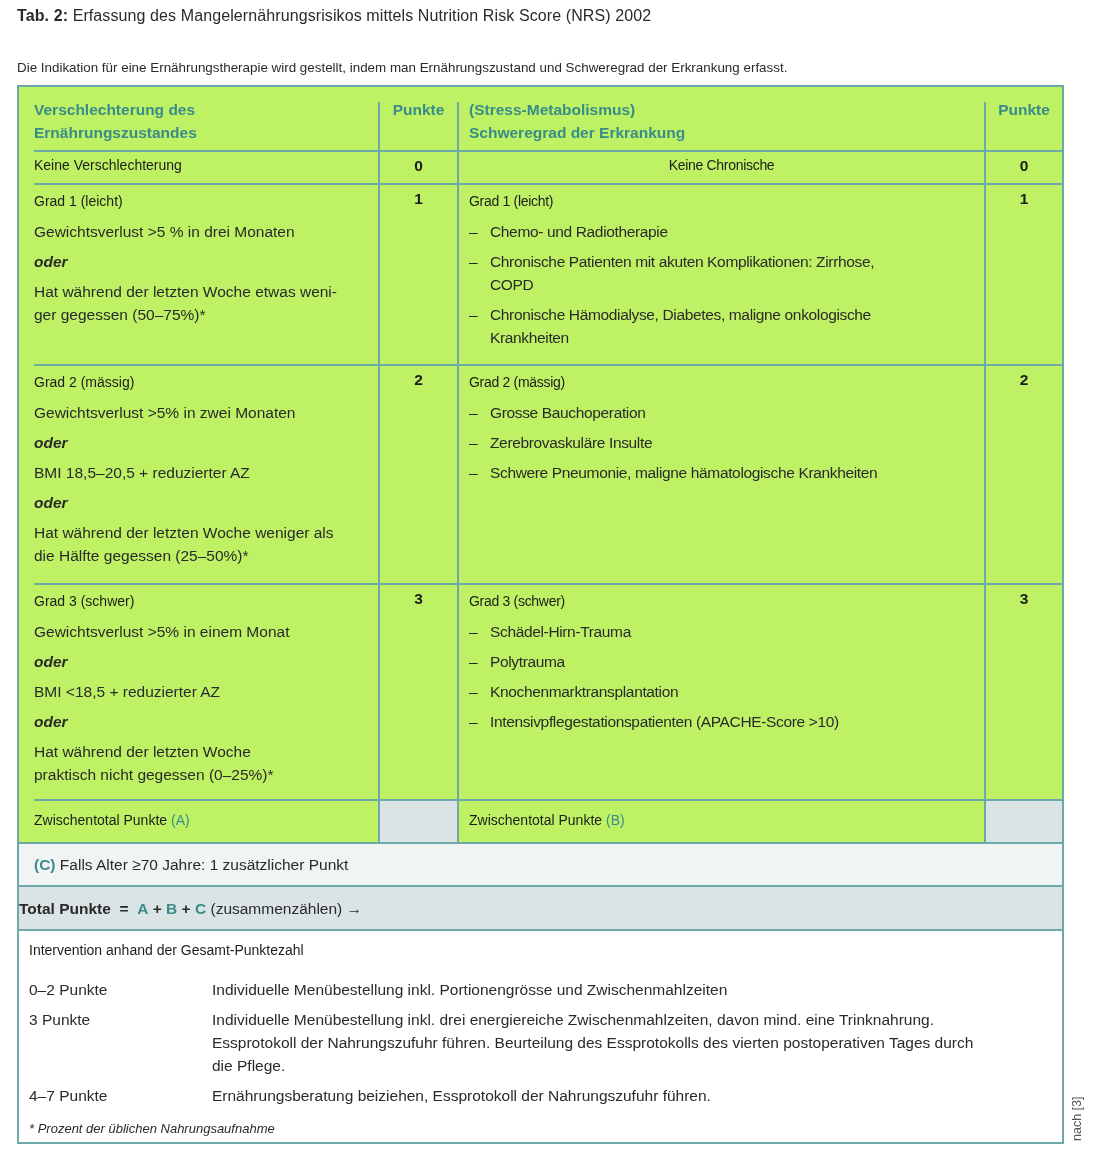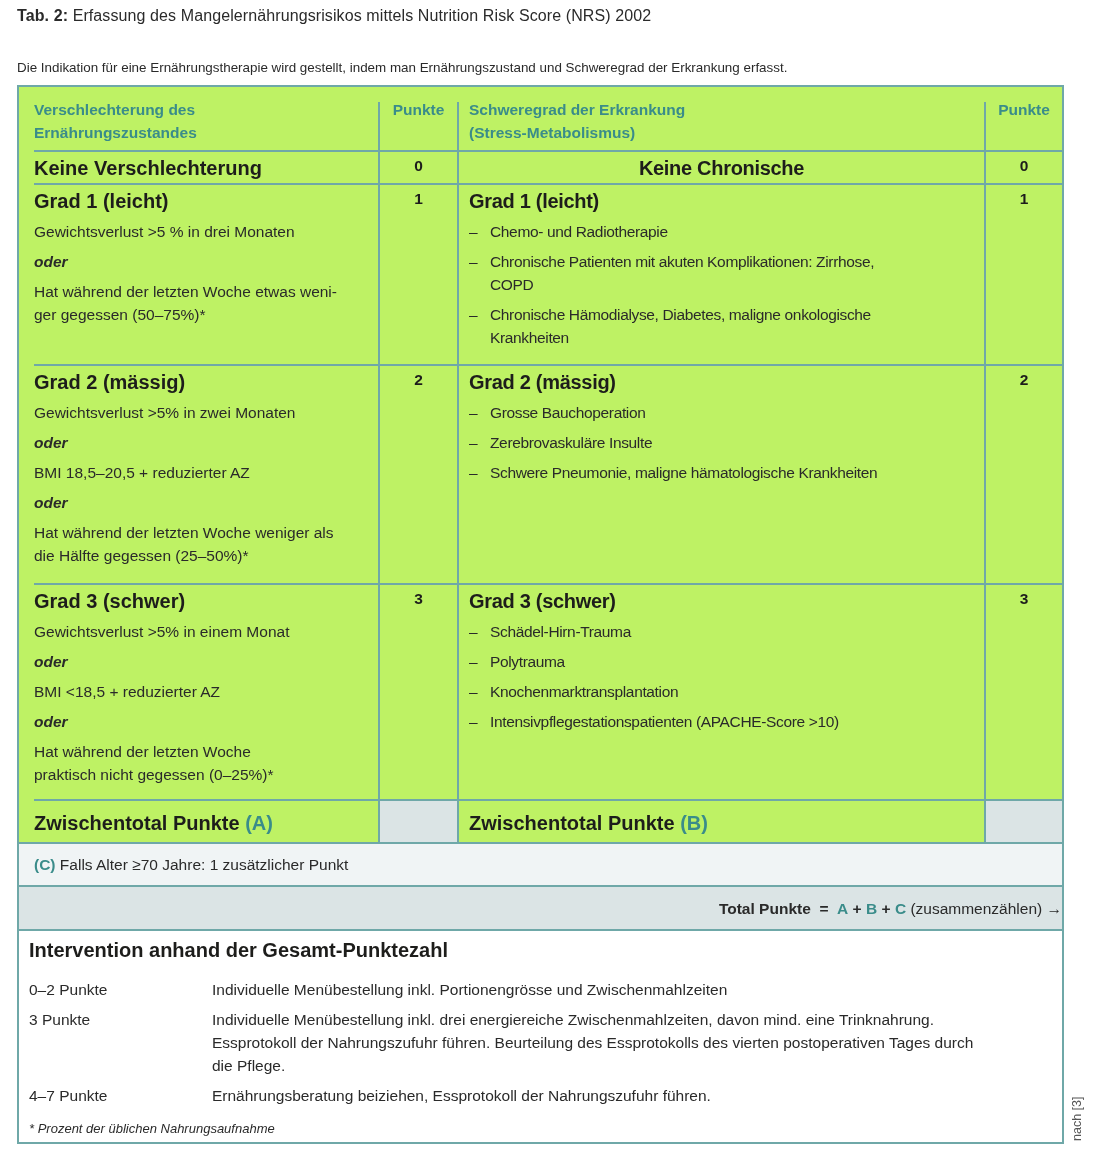--- a/index.html
+++ b/index.html
@@ -10,21 +10,21 @@
   .subtitle { position: absolute; left: 17px; top: 60px; font-size: 13.4px; color: #2a2a2a; }
 
   .tbl { position: absolute; left: 17px; top: 85px; width: 1043px; height: 1055px;
          border: 2px solid #6fa8a8; background: #bef264; box-sizing: content-box; }
   .cell { position: absolute; box-sizing: border-box; }
   .vline { position: absolute; width: 2px; background: #6fa8a8; }
   .hline { position: absolute; height: 2px; background: #6fa8a8; }
 
   .teal { color: #3a8c8a; }
   .hdr { font-weight: bold; color: #3a8c8a; font-size: 15.5px; line-height: 23px; }
-  .bold { font-weight: bold; font-size: 20px; color: #1d1d1b; }
+  .bold { font-weight: normal; font-size: 14px; color: #1d1d1b; }
   .txt { font-size: 15.5px; line-height: 23px; color: #2a2a2a; }
   .narrow { font-size: 15.5px; line-height: 23px; color: #2a2a2a; letter-spacing: -0.35px; }
   .pt { font-weight: bold; font-size: 15.5px; text-align: center; }
   .line { margin: 0 0 7px 0; }
   .oder { font-weight: bold; font-style: italic; }
   .li { position: relative; padding-left: 21px; margin-bottom: 7px; }
   .li .dash { position: absolute; left: 0; top: 0; }
 
   .shade { background: #dbe4e5; }
   .lightest { background: #f0f4f5; }
@@ -68,22 +68,22 @@
   <div class="hline" style="left:0;top:755px;width:1043px;"></div>
   <div class="hline" style="left:0;top:798px;width:1043px;"></div>
   <div class="hline" style="left:0;top:842px;width:1043px;"></div>
 
   <div class="cell hdr" style="left:15px;top:11px;width:340px;">
     <div>Verschlechterung des</div>
     <div>Ernährungszustandes</div>
   </div>
   <div class="cell hdr" style="left:361px;top:11px;width:77px;text-align:center;">Punkte</div>
   <div class="cell hdr" style="left:450px;top:11px;width:500px;">
+    <div>(Stress-Metabolismus)</div>
     <div>Schweregrad der Erkrankung</div>
-    <div>(Stress-Metabolismus)</div>
   </div>
   <div class="cell hdr" style="left:967px;top:11px;width:76px;text-align:center;">Punkte</div>
 
   <div class="cell bold" style="left:15px;top:70px;">Keine Verschlechterung</div>
   <div class="cell pt" style="left:361px;top:70px;width:77px;">0</div>
   <div class="cell bold" style="left:440px;top:70px;width:525px;text-align:center;letter-spacing:-0.3px;">Keine Chronische</div>
   <div class="cell pt" style="left:967px;top:70px;width:76px;">0</div>
 
   <div class="cell txt" style="left:15px;top:103px;width:340px;">
     <div class="bold line">Grad 1 (leicht)</div>
@@ -145,21 +145,21 @@
   <div class="cell bold" style="left:450px;top:725px;">
     <span>Zwischentotal Punkte</span>
     <span class="teal">(B)</span>
   </div>
 
   <div class="cell txt" style="left:15px;top:766px;">
     <span class="teal" style="font-weight:bold;">(C)</span>
     <span>Falls Alter ≥70 Jahre: 1 zusätzlicher Punkt</span>
   </div>
 
-  <div class="cell txt" style="left:0;top:810px;width:1043px;text-align:right;">
+  <div class="cell txt" style="left:0;top:810px;width:1043px;text-align:left;">
     <b>Total Punkte</b>
     &nbsp;<b>=</b>&nbsp;
     <b class="teal">A</b>
     <b>+</b>
     <b class="teal">B</b>
     <b>+</b>
     <b class="teal">C</b>
     <span>(zusammenzählen) →</span>
   </div>
 

